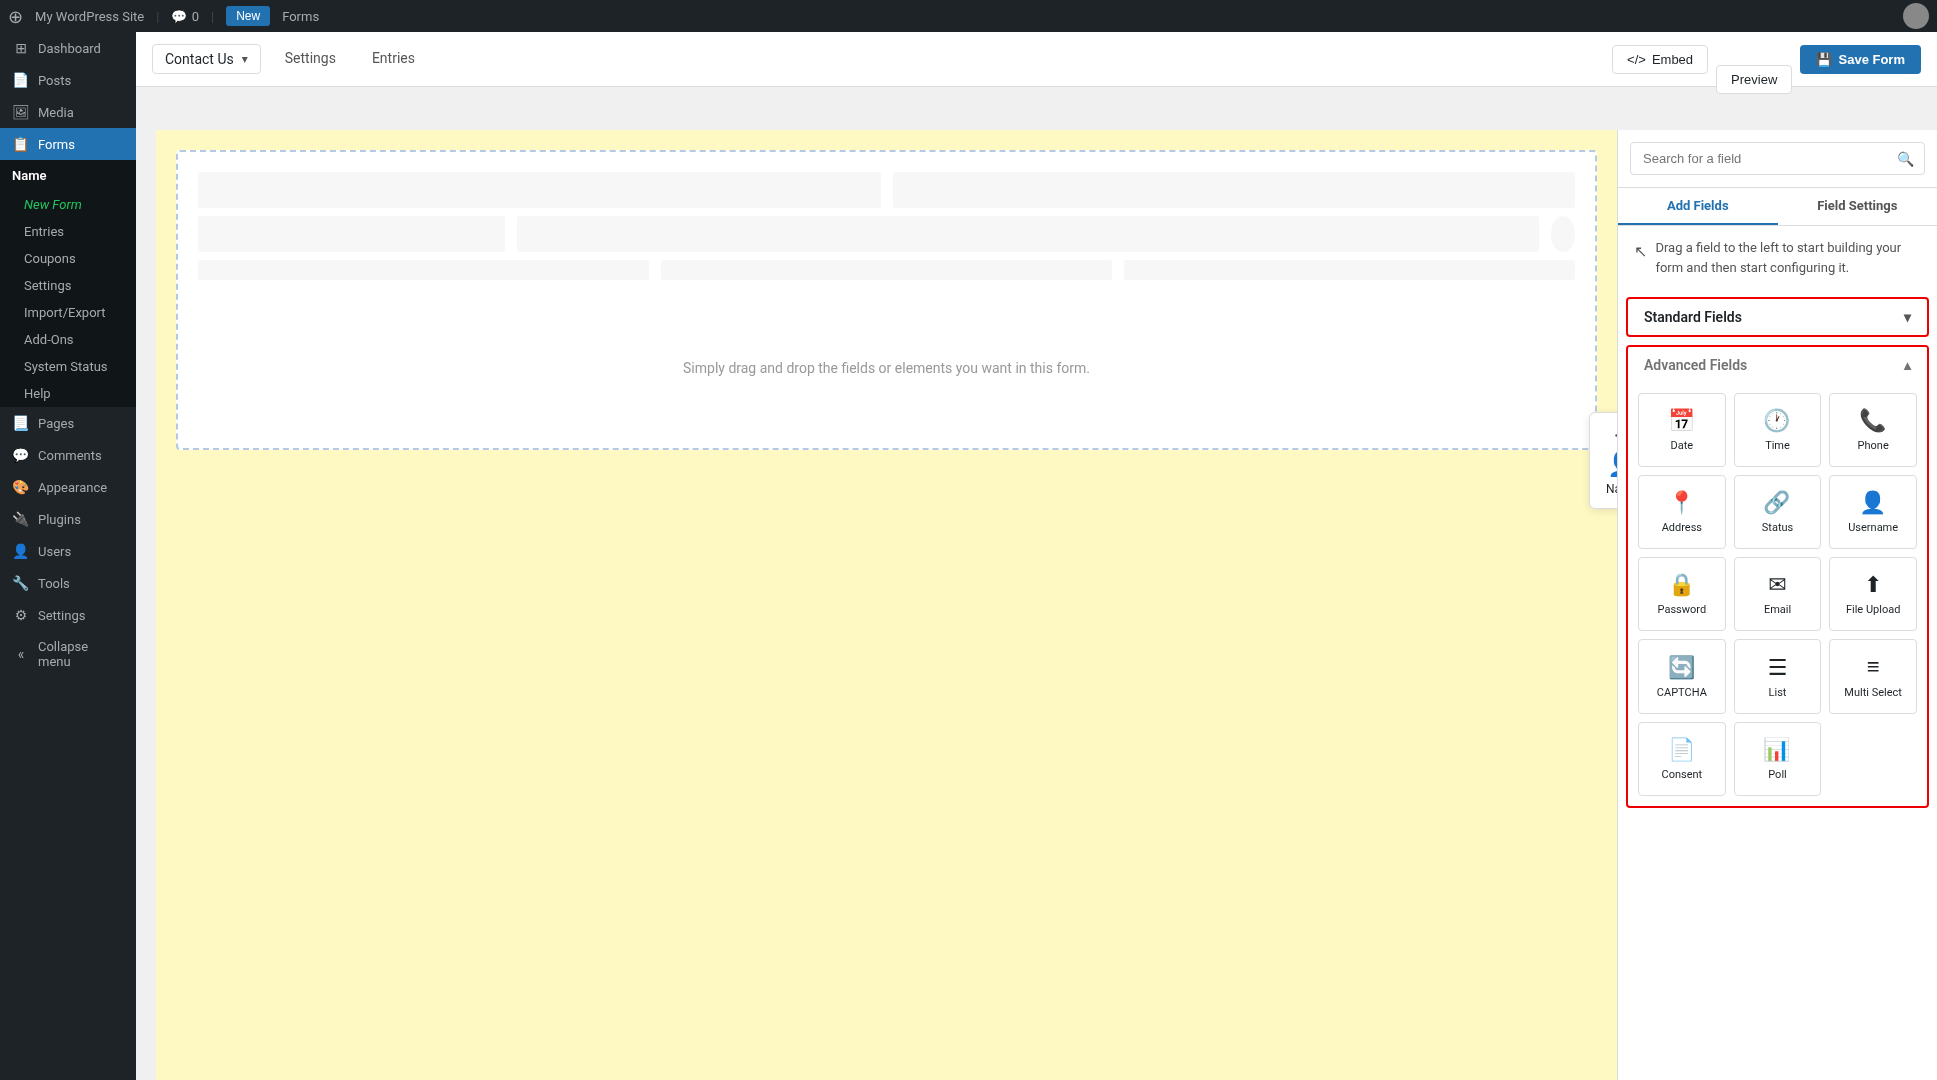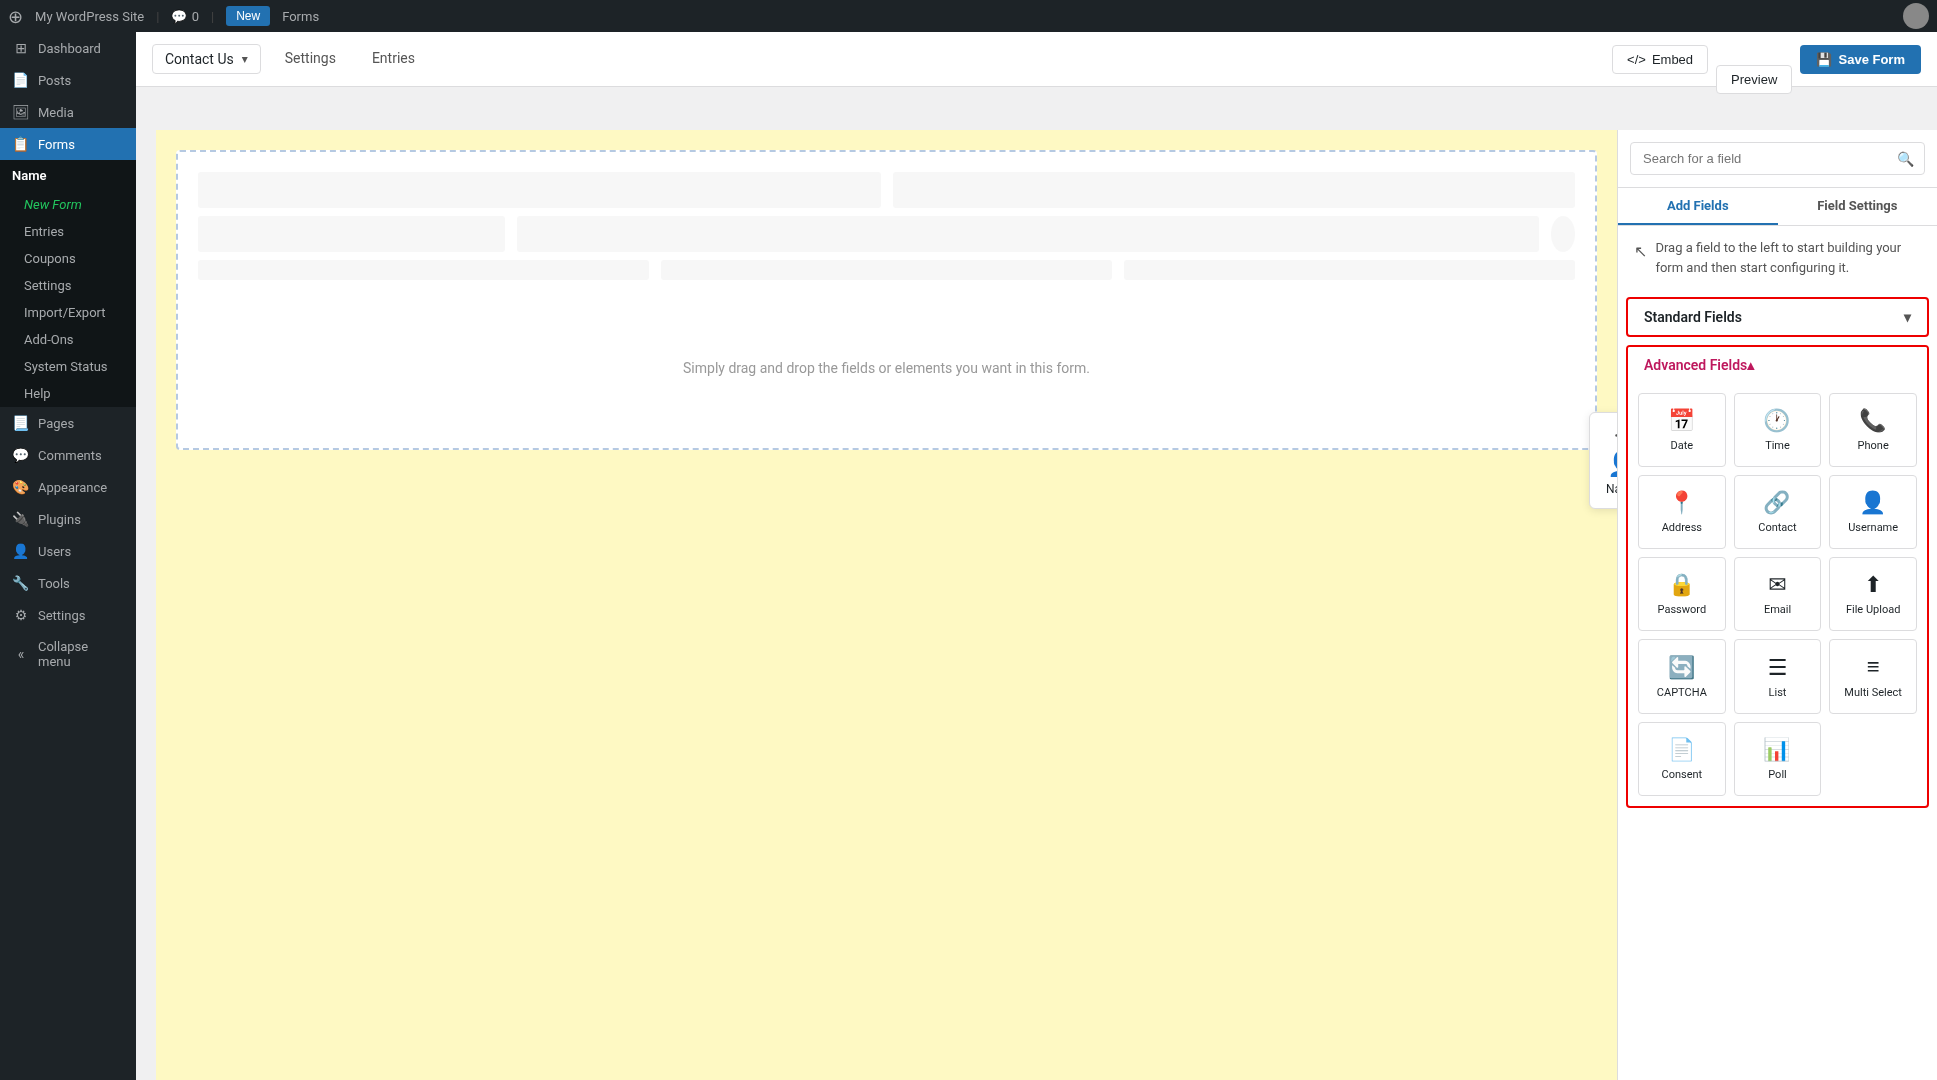--- a/index.html
+++ b/index.html
@@ -143,23 +143,23 @@
       font-weight: 600; color: #1d2327;
     }
     .section-header .chevron { color: #555; }
 
     
     .advanced-section {
       border: 2px solid #e00; margin: 8px; border-radius: 4px;
       overflow: hidden;
     }
     .advanced-header {
-      display: flex; align-items: center; 
+      display: flex; align-items: center; justify-content: space-between;
       padding: 10px 16px; background: #fff;
-      font-size: 14px; font-weight: 600; color: #be185d; cursor: pointer;
+      font-size: 14px; font-weight: 600; color: #737373; cursor: pointer;
     }
     .fields-grid {
       display: grid; grid-template-columns: repeat(3, 1fr);
       gap: 8px; padding: 10px;
     }
     .field-item {
       display: flex; flex-direction: column; align-items: center; justify-content: center;
       border: 1px solid #dcdcde; border-radius: 4px;
       padding: 14px 8px; cursor: grab; gap: 6px;
       background: #fff; transition: background 0.15s;
@@ -355,21 +355,21 @@
               <div class="field-item">
                 <span class="field-icon">📞</span>
                 <span class="field-label">Phone</span>
               </div>
               <div class="field-item">
                 <span class="field-icon">📍</span>
                 <span class="field-label">Address</span>
               </div>
               <div class="field-item">
                 <span class="field-icon">🔗</span>
-                <span class="field-label">Contact</span>
+                <span class="field-label">Status</span>
               </div>
               <div class="field-item">
                 <span class="field-icon">👤</span>
                 <span class="field-label">Username</span>
               </div>
               <div class="field-item">
                 <span class="field-icon">🔒</span>
                 <span class="field-label">Password</span>
               </div>
               <div class="field-item">

